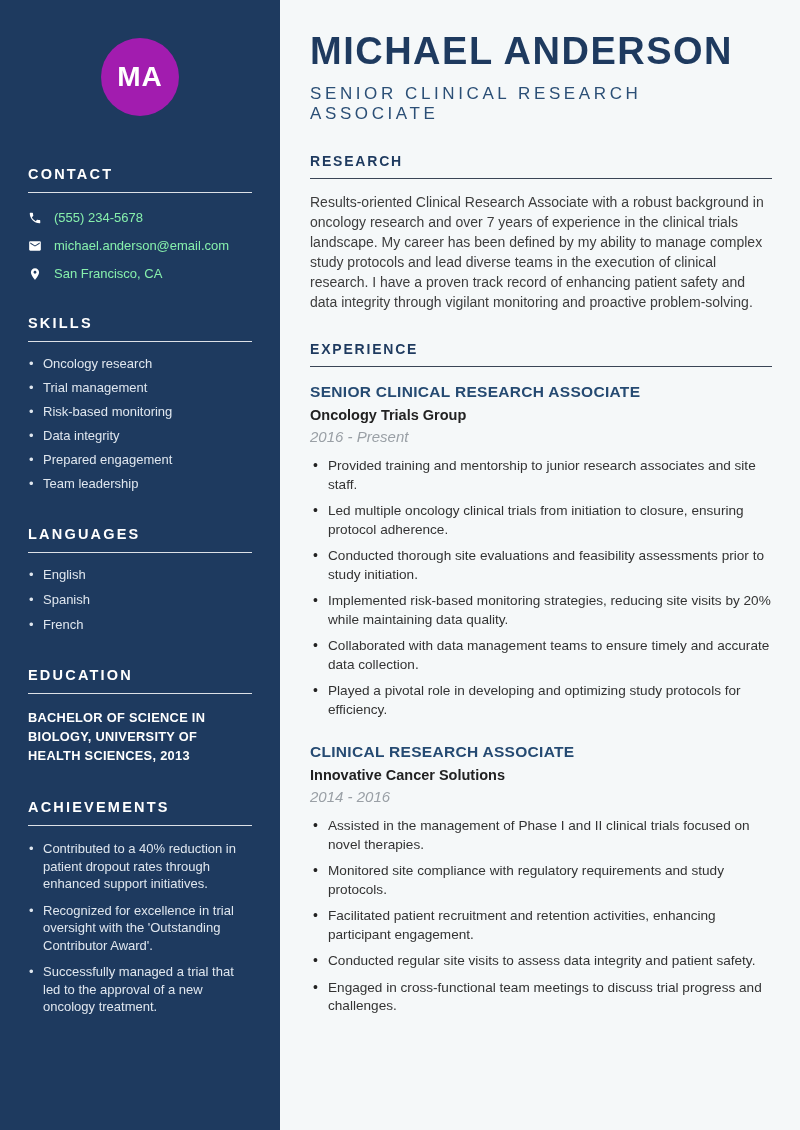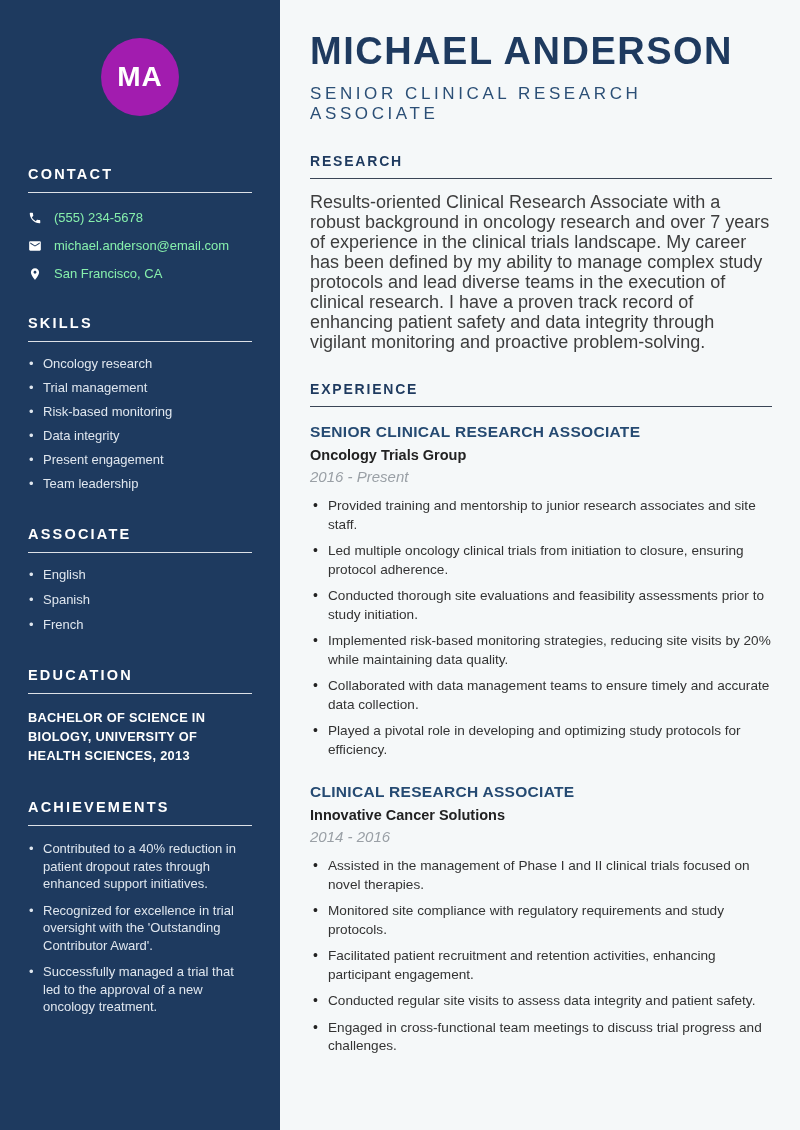--- a/index.html
+++ b/index.html
@@ -111,21 +111,21 @@
     margin-top: 29px;
     font-size: 14px;
     font-weight: 700;
     letter-spacing: 1.8px;
     color: #1e3a5f;
     padding-bottom: 9px;
     border-bottom: 1.5px solid #3a4556;
   }
   .profile-text {
     margin-top: 13px;
-    font-size: 18px;
+    font-size: 14px;
     line-height: 20px;
     color: #3d3d3d;
   }
   .job { margin-top: 16px; }
   .job + .job { margin-top: 24px; }
   .job-title {
     font-size: 15.5px;
     font-weight: 700;
     letter-spacing: 0.3px;
     color: #254a72;
@@ -188,27 +188,27 @@
     </div>
   </section>
 
   <section class="side-section">
     <div class="side-heading">SKILLS</div>
     <ul class="side-list">
       <li>Oncology research</li>
       <li>Trial management</li>
       <li>Risk-based monitoring</li>
       <li>Data integrity</li>
-      <li>Present engagement</li>
+      <li>Prepared engagement</li>
       <li>Team leadership</li>
     </ul>
   </section>
 
   <section class="side-section">
-    <div class="side-heading">ASSOCIATE</div>
+    <div class="side-heading">LANGUAGES</div>
     <ul class="side-list spread">
       <li>English</li>
       <li>Spanish</li>
       <li>French</li>
     </ul>
   </section>
 
   <section class="side-section">
     <div class="side-heading">EDUCATION</div>
     <div class="edu-degree">BACHELOR OF SCIENCE IN BIOLOGY, UNIVERSITY OF HEALTH SCIENCES, 2013</div>

